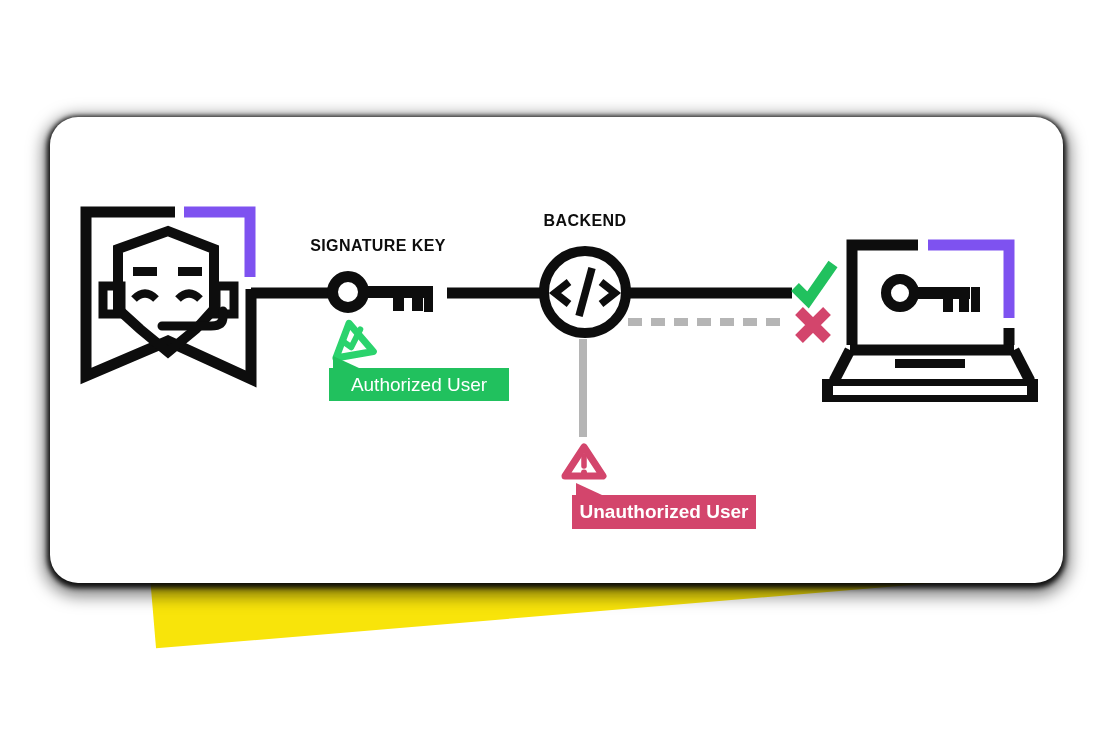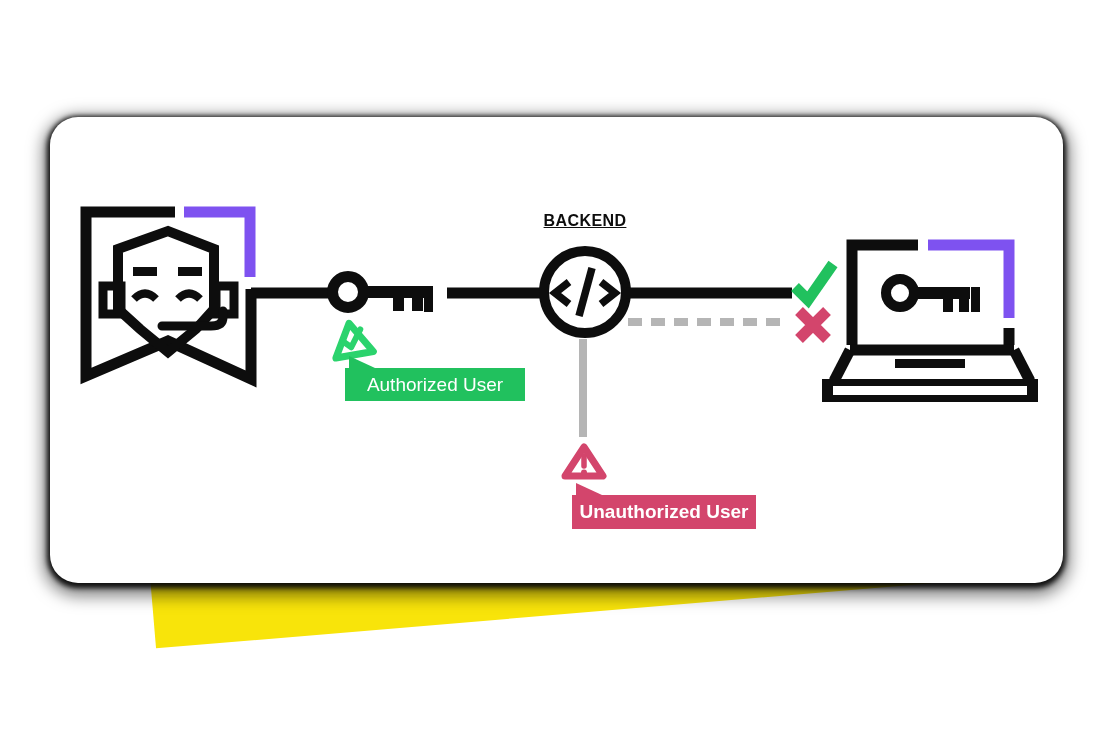--- a/index.html
+++ b/index.html
@@ -19,30 +19,30 @@
     position:absolute;left:50px;top:117px;width:1013px;height:466px;
     background:var(--card);border-radius:28px;
     box-shadow:0 2px 5px 3px rgba(8,8,8,0.92), 0 6px 16px 7px rgba(8,8,8,0.5);
   }
   .art{position:absolute;left:0;top:0;width:1013px;height:466px;}
   .node-label{
     position:absolute;font-weight:bold;font-size:16px;letter-spacing:0.4px;
     color:var(--ink);text-align:center;white-space:nowrap;
   }
   .label-signature{left:233px;top:120px;width:190px;}
-  .label-backend{left:460px;top:95px;width:150px;text-decoration:underline;}
+  .label-backend{left:460px;top:95px;width:150px;}
   .badge{
     position:absolute;color:#fff;font-size:19px;
     display:flex;align-items:center;justify-content:center;white-space:nowrap;
   }
   .badge::before{
     content:"";position:absolute;top:-12px;left:4px;width:0;height:0;
     border-bottom:12px solid transparent;border-right:26px solid transparent;
   }
-  .badge-green{left:295px;top:251px;width:180px;height:33px;background:var(--green);}
+  .badge-green{left:279px;top:251px;width:180px;height:33px;background:var(--green);}
   .badge-green::before{border-bottom-color:var(--green);}
   .badge-red{left:522px;top:378px;width:184px;height:34px;background:var(--red);font-weight:bold;}
   .badge-red::before{border-bottom-color:var(--red);}
   .ink{stroke:var(--ink);fill:none;}
 </style>
 </head>
 <body>
 
 <div class="yellow-sheet"></div>
 
@@ -117,20 +117,21 @@
       <g>
         <circle cx="850" cy="176" r="14" fill="#fff" class="ink" stroke-width="10"></circle>
         <rect x="865" y="170" width="55" height="12" fill="var(--ink)"></rect>
         <rect x="893" y="182" width="10" height="13" fill="var(--ink)"></rect>
         <rect x="909" y="182" width="10" height="13" fill="var(--ink)"></rect>
         <rect x="921" y="170" width="9" height="25" fill="var(--ink)"></rect>
       </g>
     </g>
   </svg>
 
+  <div class="node-label label-signature">SIGNATURE KEY</div>
   <div class="node-label label-backend">BACKEND</div>
 
   <div class="badge badge-green">
     <span>Authorized User</span>
   </div>
 
   <div class="badge badge-red">
     <span>Unauthorized User</span>
   </div>
 

